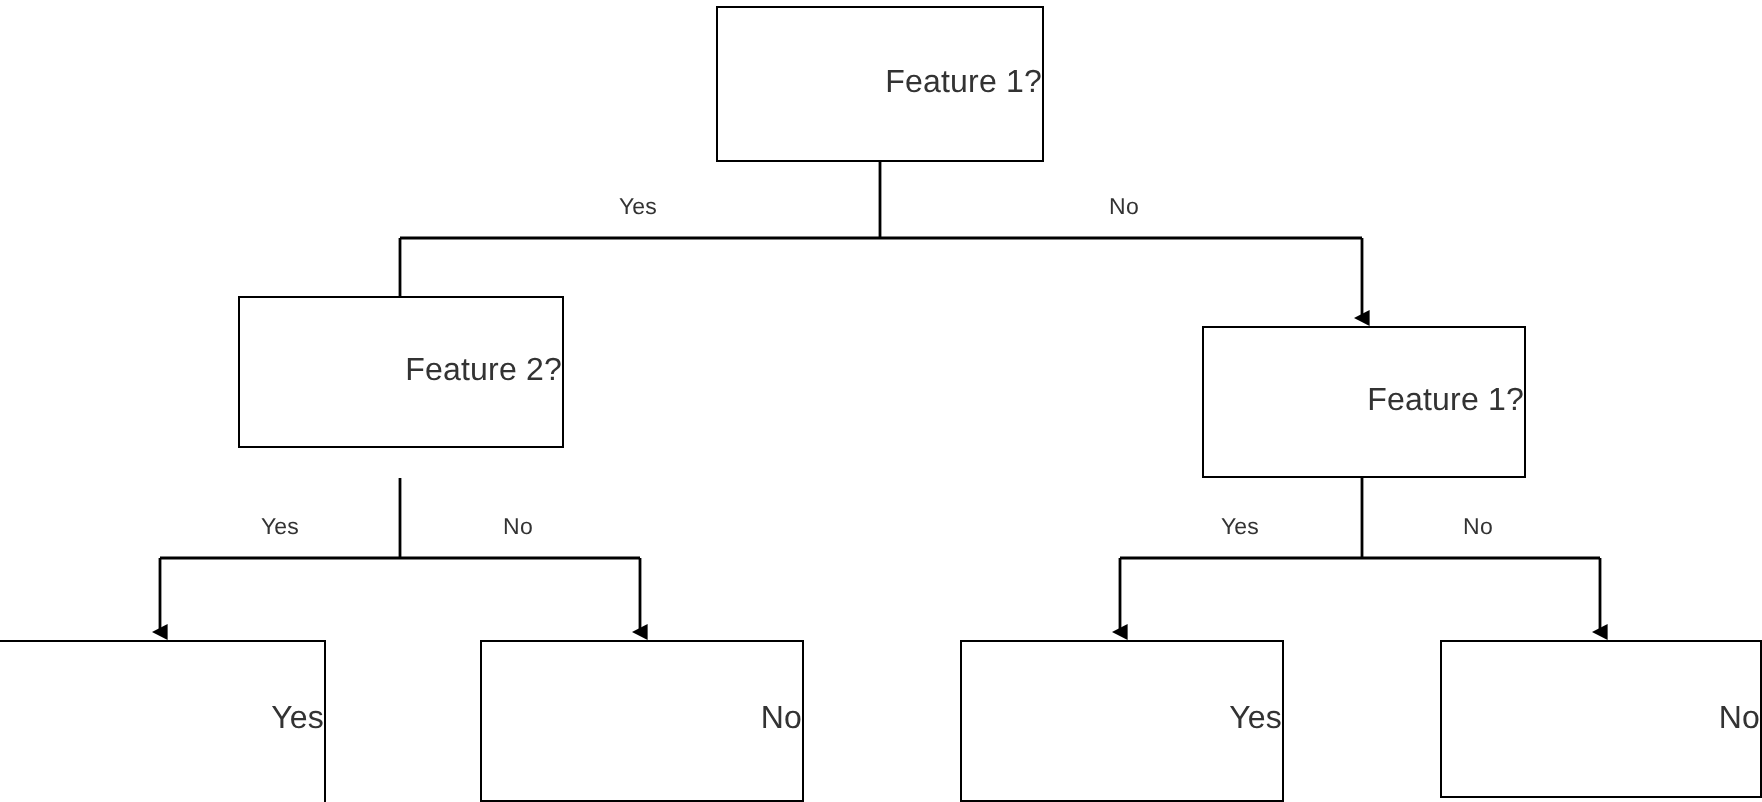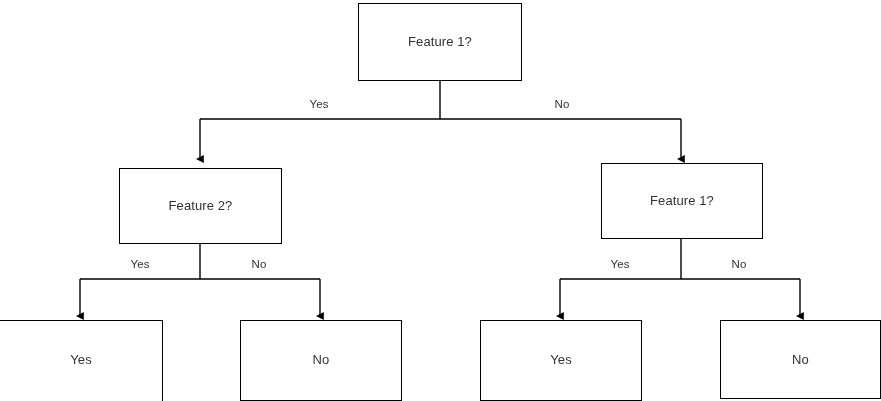--- a/index.html
+++ b/index.html
@@ -22,23 +22,23 @@
     width: 881px;
     height: 401px;
   }
   .node {
     position: absolute;
     box-sizing: border-box;
     border: 1.4px solid #000000;
     background: #ffffff;
     display: flex;
     align-items: center;
-    justify-content: center;
+    justify-content: flex-end;
     color: #333333;
-    font-size: 13px;
+    font-size: 16px;
     line-height: 1.2;
     letter-spacing: 0.1px;
   }
   .node-label {
     pointer-events: none;
     user-select: none;
   }
   .edge-label {
     position: absolute;
     color: #333333;
@@ -82,21 +82,21 @@
       <path d="M560,279 L800,279"></path>
       <path d="M560,279 L560,316" marker-end="url(#arrow)"></path>
       <path d="M800,279 L800,316" marker-end="url(#arrow)"></path>
     </g>
   </svg>
 
   <div class="node" style="left:358px; top:3px; width:164px; height:78px;">
     <span class="node-label">Feature 1?</span>
   </div>
 
-  <div class="node" style="left:119px; top:168px; width:163px; height:76px;">
+  <div class="node" style="left:119px; top:148px; width:163px; height:76px;">
     <span class="node-label">Feature 2?</span>
   </div>
 
   <div class="node" style="left:601px; top:163px; width:162px; height:76px;">
     <span class="node-label">Feature 1?</span>
   </div>
 
   <div class="node" style="left:-1px; top:320px; width:164px; height:86px;">
     <span class="node-label" style="position:relative; top:-3px;">Yes</span>
   </div>

